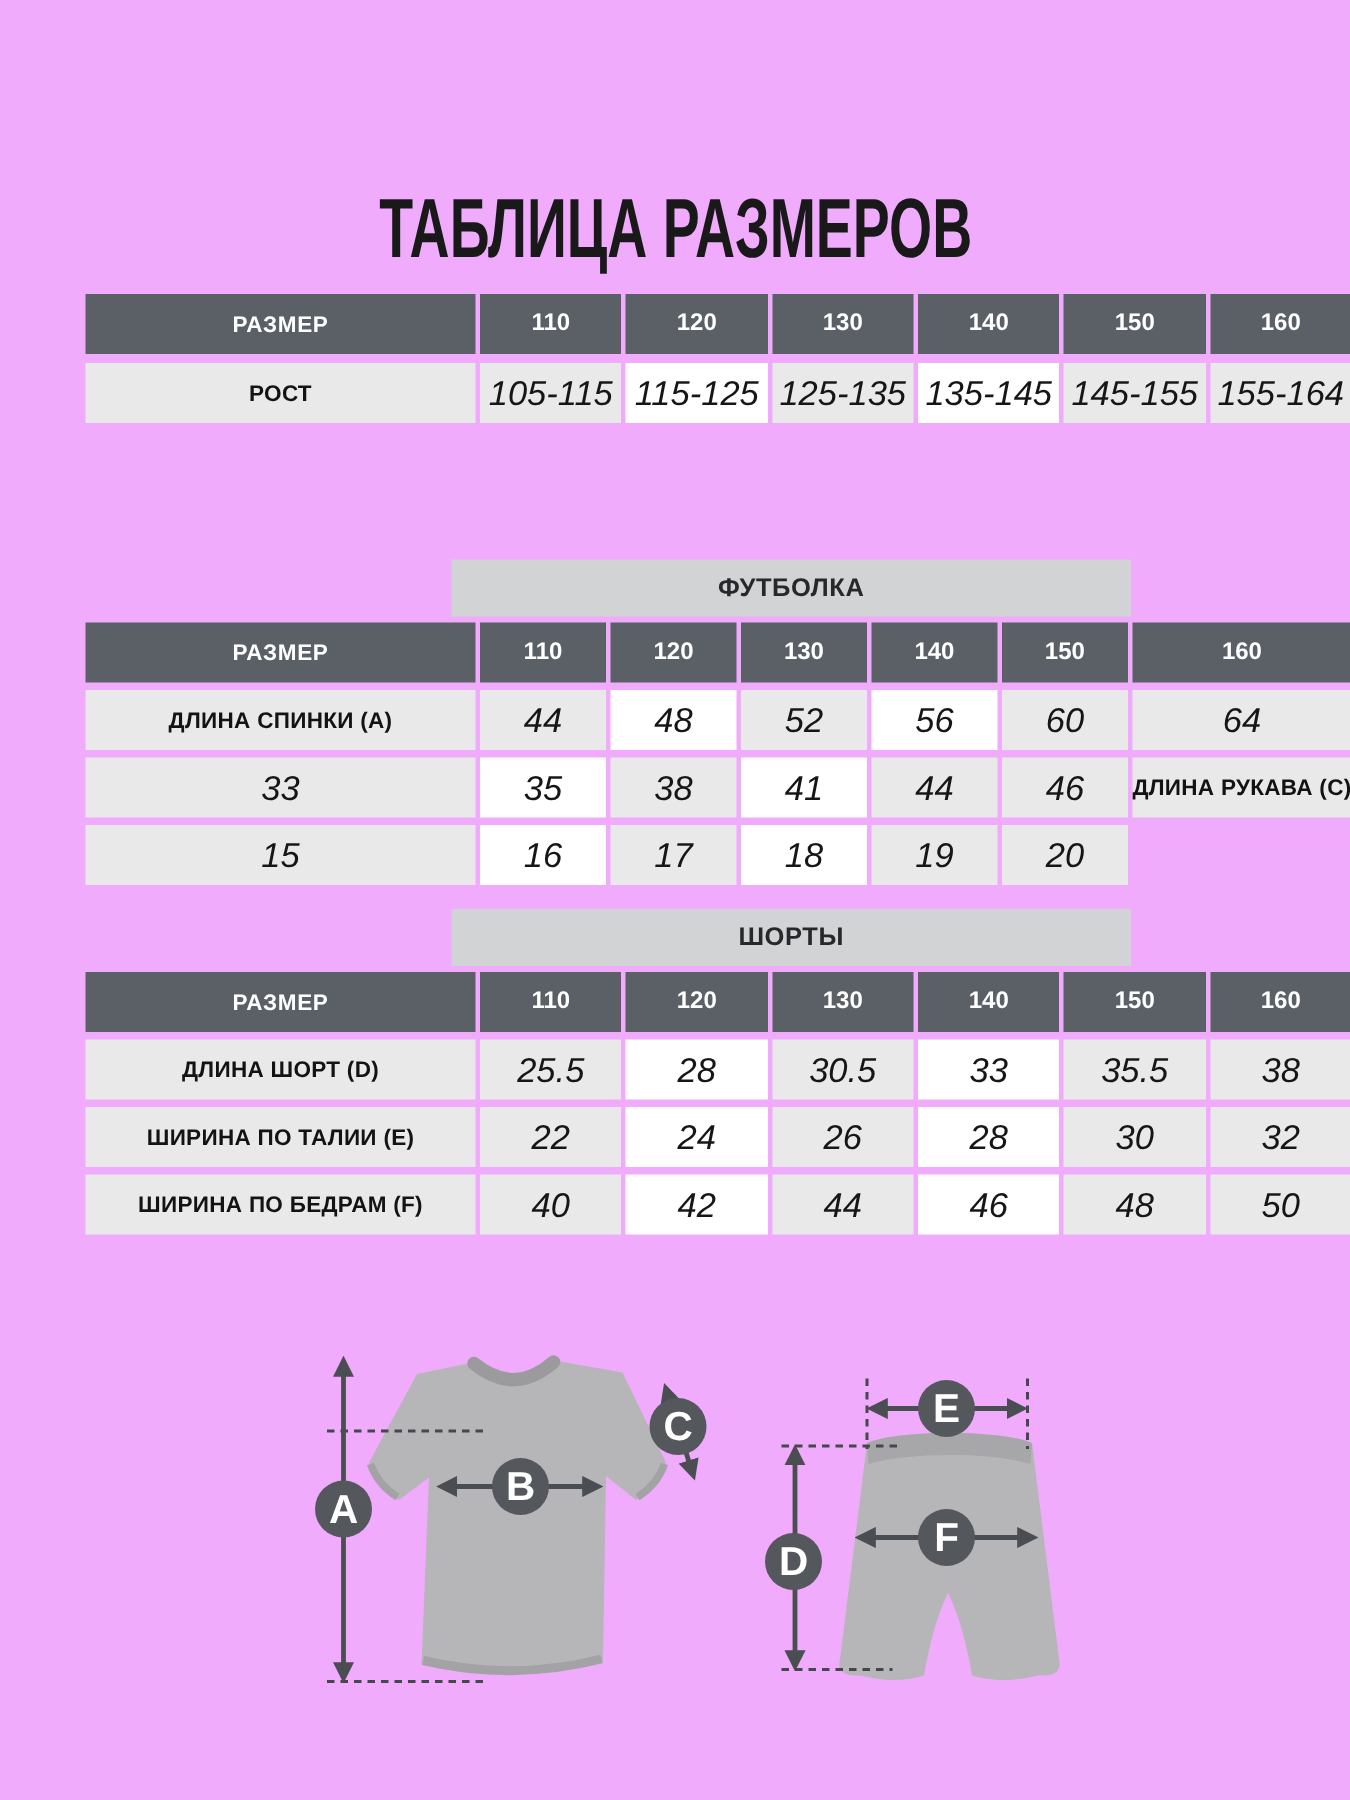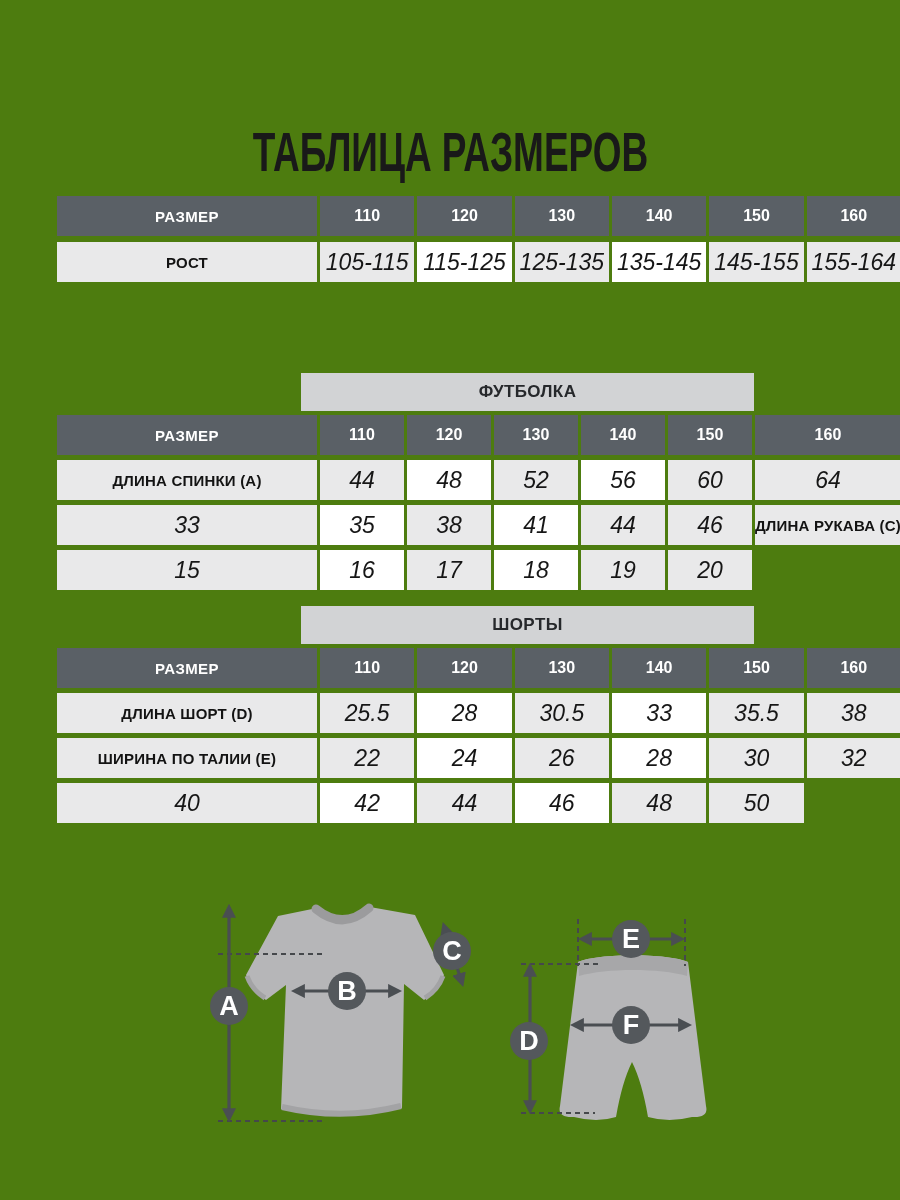--- a/index.html
+++ b/index.html
@@ -1,17 +1,17 @@
 <!DOCTYPE html>
 <html><head>
 <meta charset="utf-8">
 <style>
   html,body{margin:0;padding:0;background:#fff;}
   #root{
-    position:relative;width:900px;height:1200px;background:#4d7c0f;overflow:hidden;
+    position:relative;width:900px;height:1200px;background:#f0abfc;overflow:hidden;
     font-family:"Liberation Sans","DejaVu Sans",sans-serif;color:var(--ink,#141414);
   }
   
   .title-wrap{position:absolute;top:126px;left:0;width:900px;text-align:center;}
   .title-text{
     display:inline-block;font-size:56px;line-height:52px;font-weight:800;color:#191919;
     transform:scaleX(.66);transform-origin:center;white-space:nowrap;letter-spacing:0px;
   }
   
   .tbl{display:grid;grid-template-columns:260px repeat(6,1fr);column-gap:3px;row-gap:5px;width:844px;padding-left:19px;}
@@ -121,20 +121,21 @@
         <div class="cell val">33</div>
         <div class="cell val shade">35.5</div>
         <div class="cell val shade">38</div>
         <div class="cell lbl">ШИРИНА ПО ТАЛИИ (Е)</div>
         <div class="cell val shade">22</div>
         <div class="cell val">24</div>
         <div class="cell val shade">26</div>
         <div class="cell val">28</div>
         <div class="cell val shade">30</div>
         <div class="cell val shade">32</div>
+        <div class="cell lbl">ШИРИНА ПО БЕДРАМ (F)</div>
         <div class="cell val shade">40</div>
         <div class="cell val">42</div>
         <div class="cell val shade">44</div>
         <div class="cell val">46</div>
         <div class="cell val shade">48</div>
         <div class="cell val shade">50</div>
       </div>
   </div>
 
   <svg id="diagram" width="900" height="300" viewBox="0 880 900 300">

